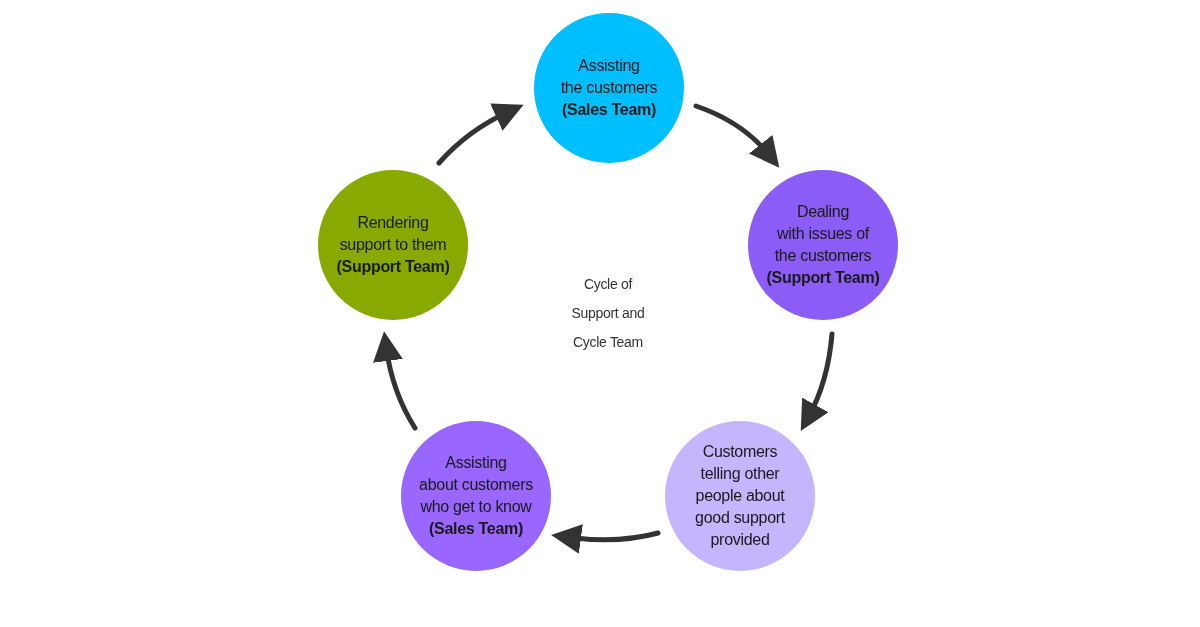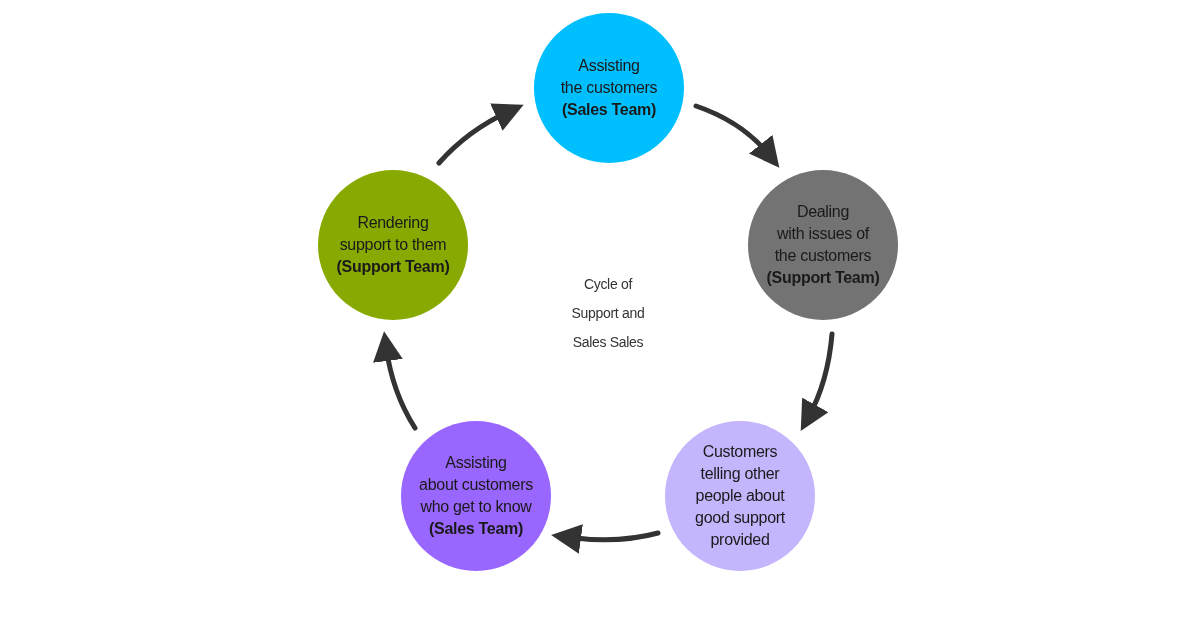--- a/index.html
+++ b/index.html
@@ -32,21 +32,21 @@
     <path d="M407,428 Q384,392 378,346" stroke="#333333" stroke-width="5" fill="none" stroke-linecap="round" marker-end="url(#arrowhead)"></path>
     <path d="M431,163 Q460,130 502,111" stroke="#333333" stroke-width="5" fill="none" stroke-linecap="round" marker-end="url(#arrowhead)"></path>
   </svg>
 
   <div class="node" style="left: 526px; top: 13px; background: rgb(0, 191, 255);">
     <span class="line">Assisting</span>
     <span class="line">the customers</span>
     <span class="line team">(Sales Team)</span>
   </div>
 
-  <div class="node" style="left: 740px; top: 170px; background: #737373;">
+  <div class="node" style="left: 740px; top: 170px; background: #8b5cf6;">
     <span class="line">Dealing</span>
     <span class="line">with issues of</span>
     <span class="line">the customers</span>
     <span class="line team">(Support Team)</span>
   </div>
 
   <div class="node" style="left: 657px; top: 421px; background: #c4b5fd; text-align: right;">
     <span class="line">Customers</span>
     <span class="line">telling other</span>
     <span class="line">people about</span>
@@ -63,15 +63,15 @@
 
   <div class="node" style="left: 310px; top: 170px; background: rgb(136, 170, 0);">
     <span class="line">Rendering</span>
     <span class="line">support to them</span>
     <span class="line team">(Support Team)</span>
   </div>
 
   <div class="center-title">
     <span>Cycle of</span>
     <span>Support and</span>
-    <span>Sales Sales</span>
+    <span>Cycle Team</span>
   </div>
 </div>
 
 </body></html>

